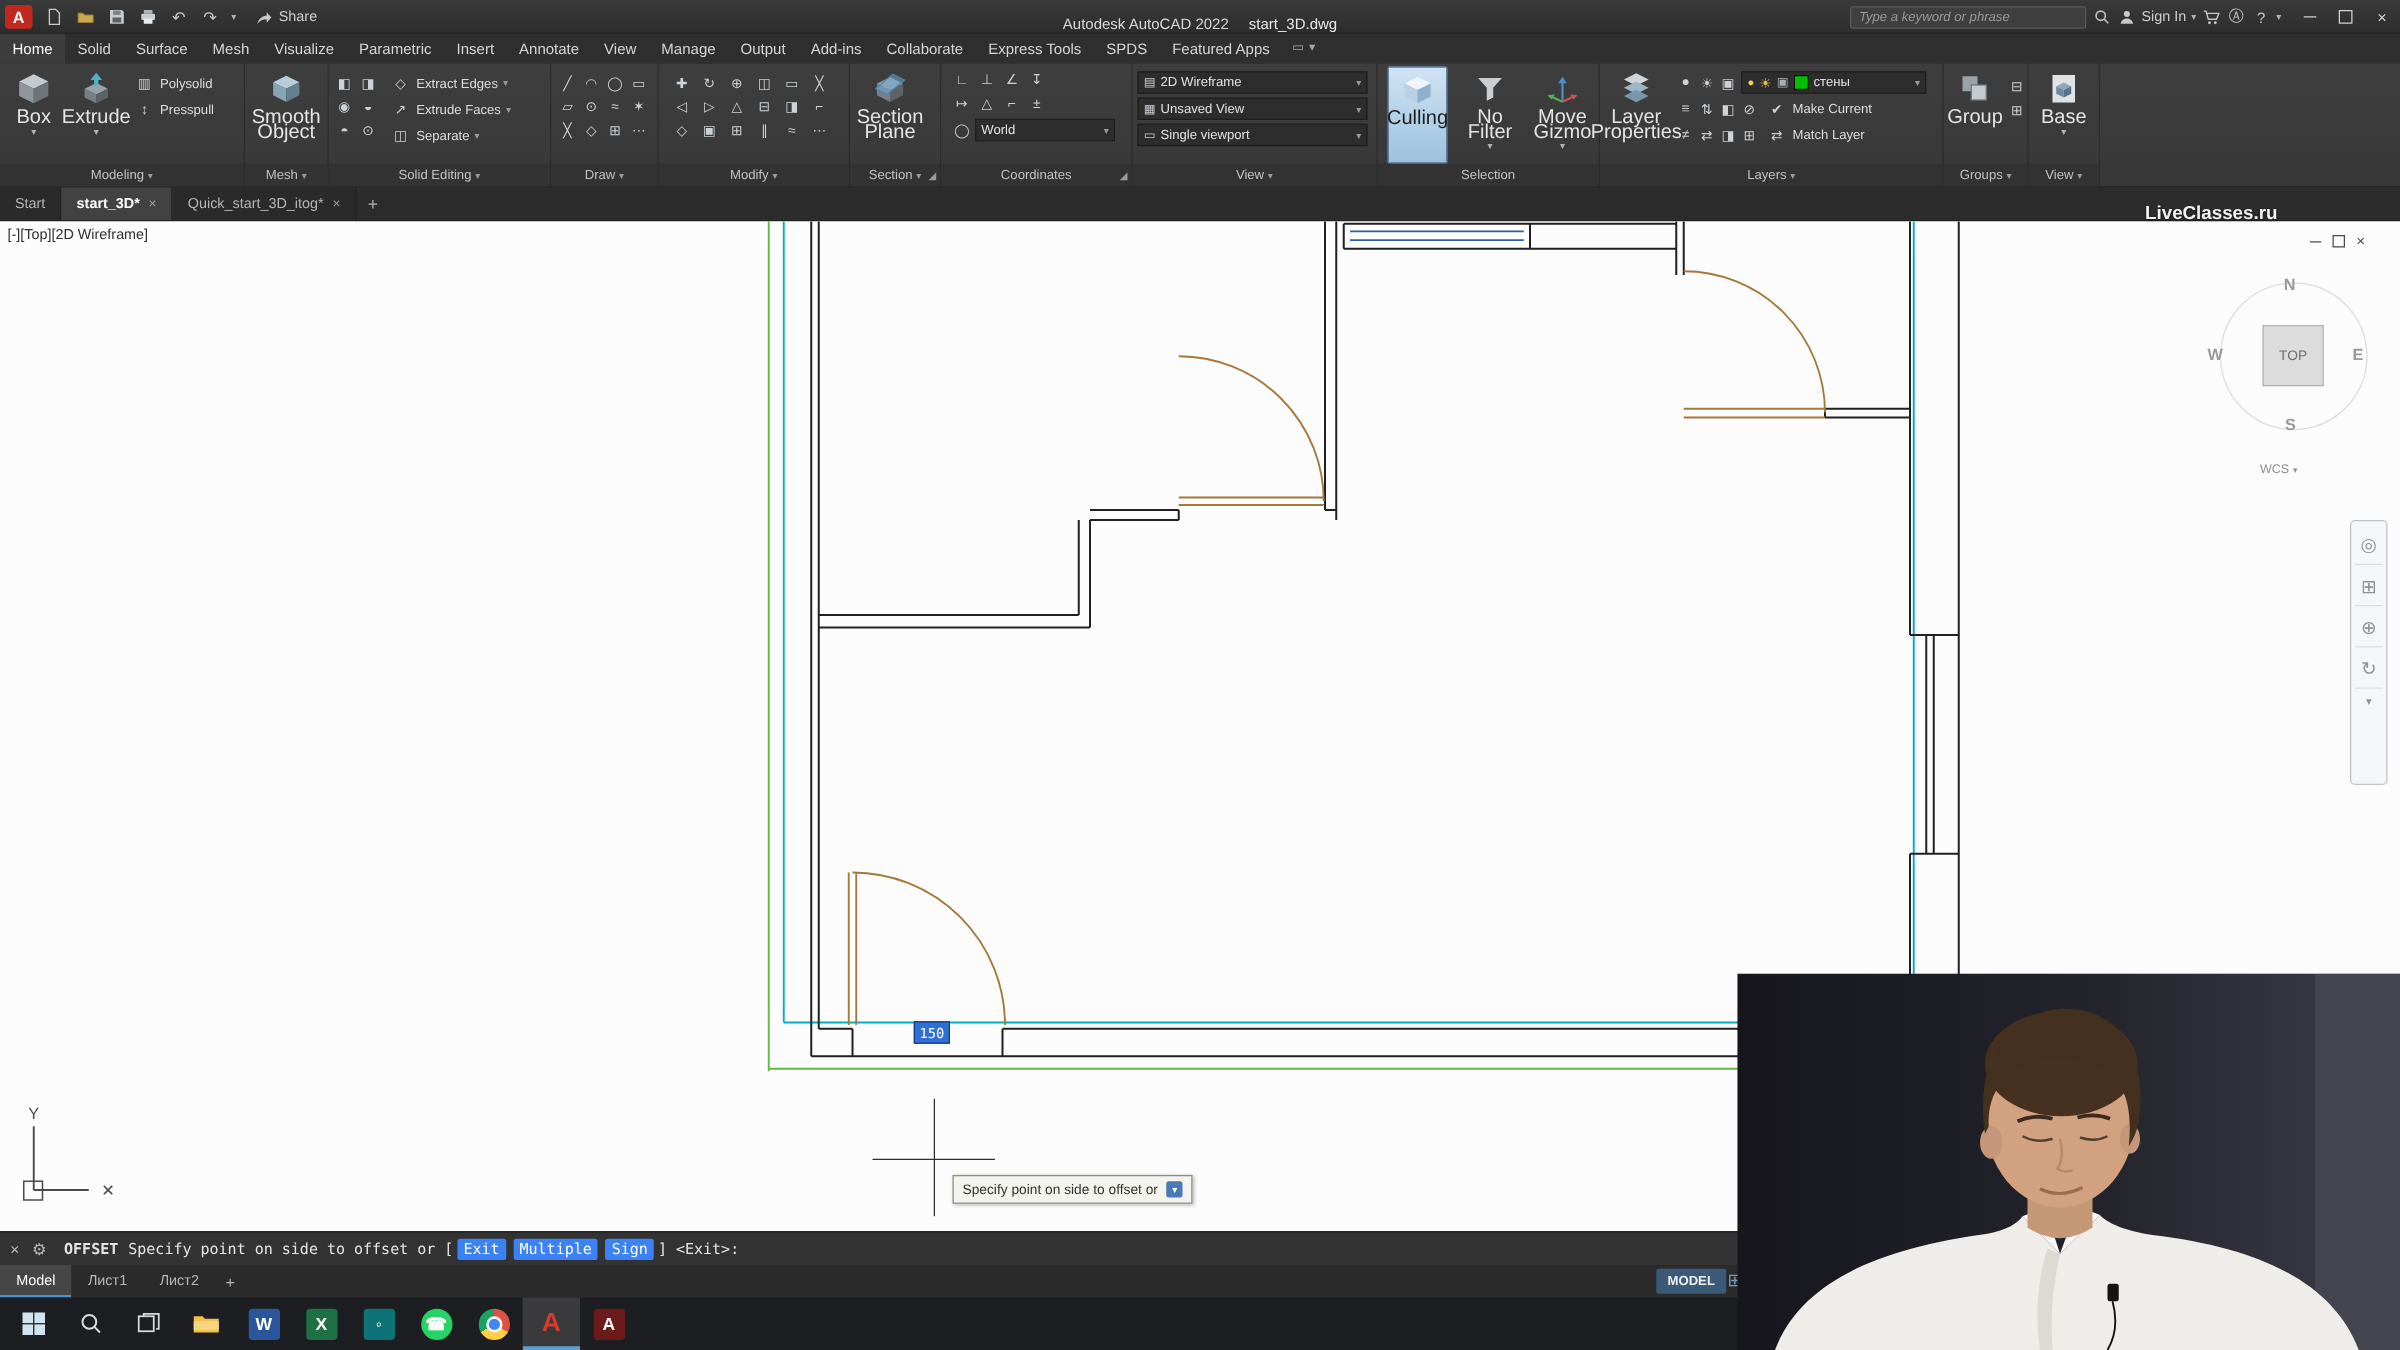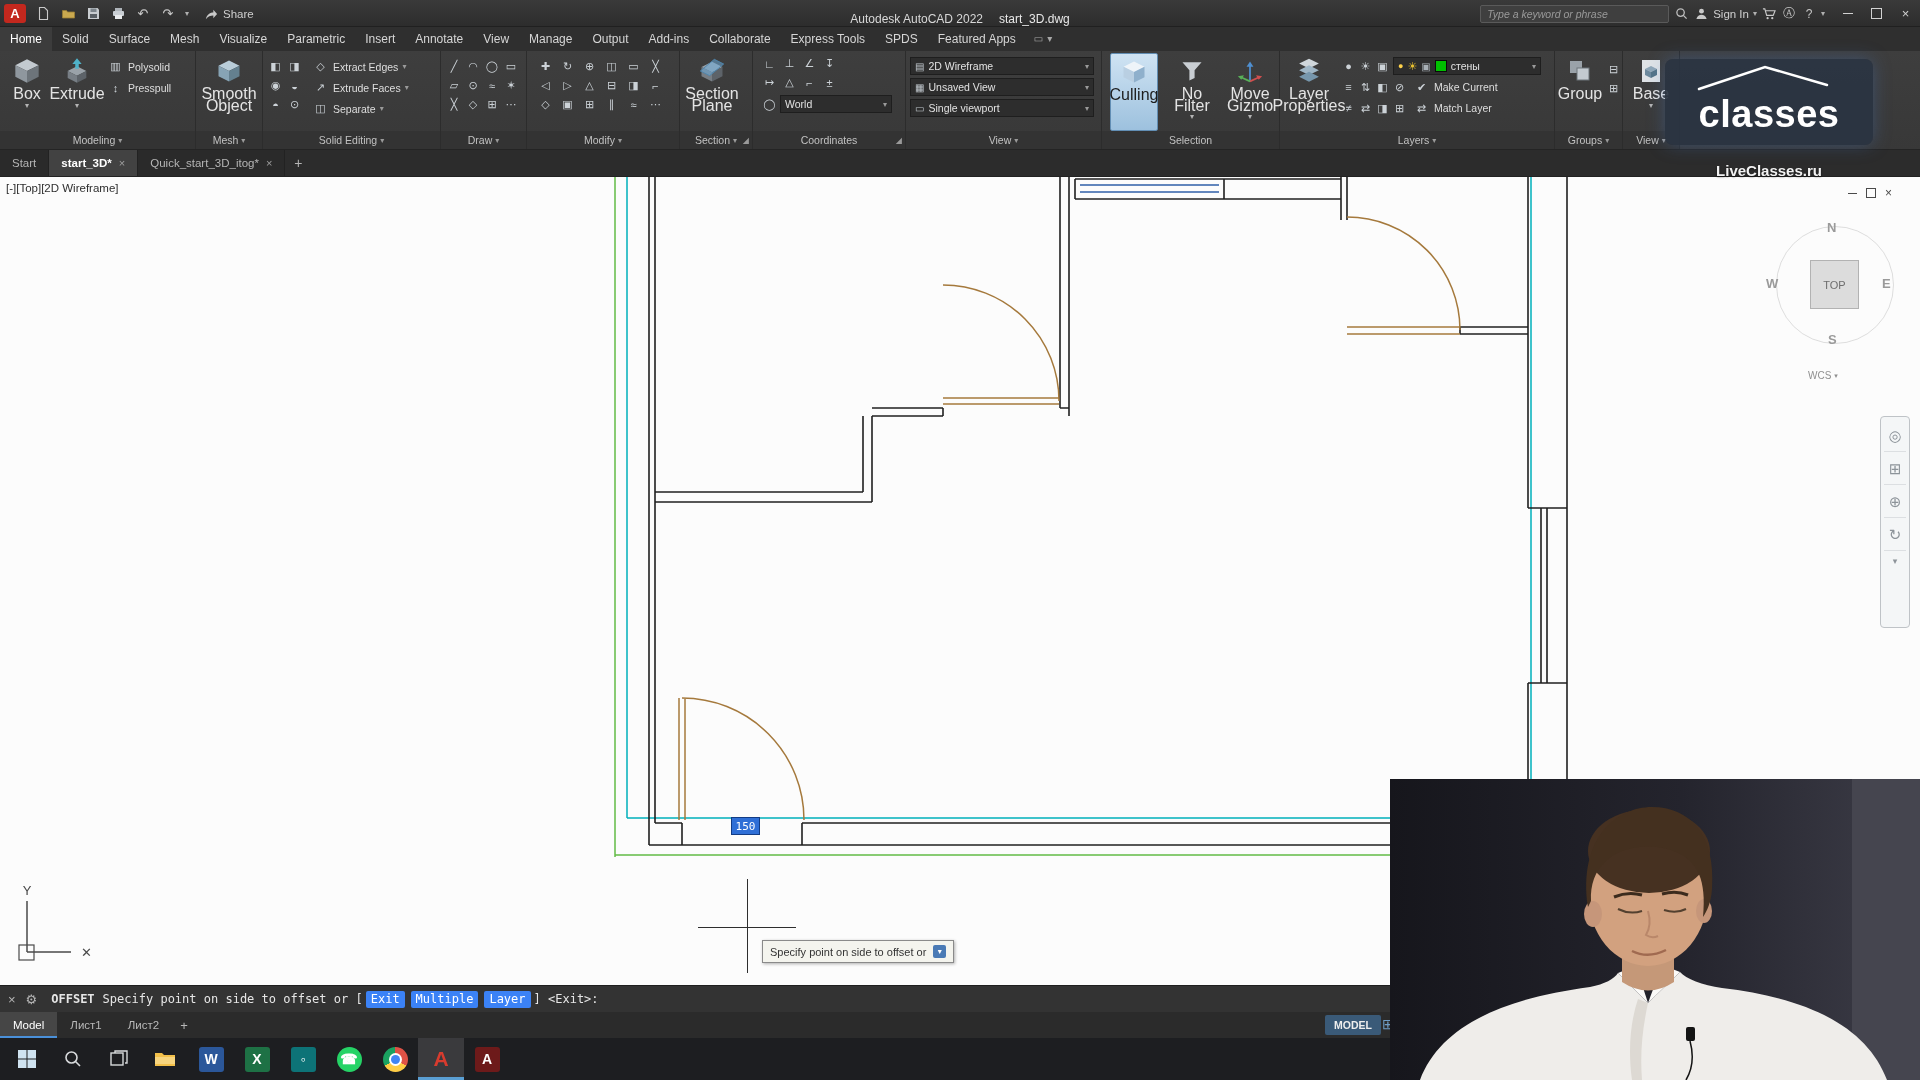--- a/index.html
+++ b/index.html
@@ -702,21 +702,21 @@
   </div>
 
   <div class="cmdbar">
     <span class="cmd-close">×</span>
     <span class="cmd-tool">⚙</span>
     <div class="cmd-text">
       <span class="cmd-name">OFFSET</span>
       <span>Specify point on side to offset or [</span>
       <span class="cmd-opt">Exit</span>
       <span class="cmd-opt">Multiple</span>
-      <span class="cmd-opt">Layer</span>
+      <span class="cmd-opt">Sign</span>
       <span>] &lt;Exit&gt;:</span>
     </div>
   </div>
 
   <div class="sheet-row">
     <div class="stab active">
         <span>Model</span>
       </div>
     <div class="stab">
         <span>Лист1</span>
@@ -776,26 +776,20 @@
         </span>
     </div>
     <div class="tb-slot active">
         <span class="acad-a">A</span>
       </div>
     <div class="tb-slot">
         <span class="sq-app" style="background:#6d1a1a">A</span>
       </div>
   </div>
 
-  <div class="watermark">
-    <svg class="wm-roof" width="208" height="40" viewBox="0 0 208 40">
-      <path d="M34 30 L100 8 L162 26" fill="none" stroke="#fff" stroke-width="2.5" stroke-linecap="round"></path>
-    </svg>
-    <span class="wm-title">classes</span>
-  </div>
   <div class="wm-sub">LiveClasses.ru</div>
 
   <div class="webcam">
     <svg width="530" height="301" viewBox="0 0 530 301">
       <defs>
         <linearGradient id="camg" x1="0" y1="0" x2="1" y2="0">
           <stop offset="0" stop-color="#16161c"></stop>
           <stop offset="0.55" stop-color="#24242d"></stop>
           <stop offset="1" stop-color="#3d3d48"></stop>
         </linearGradient>

